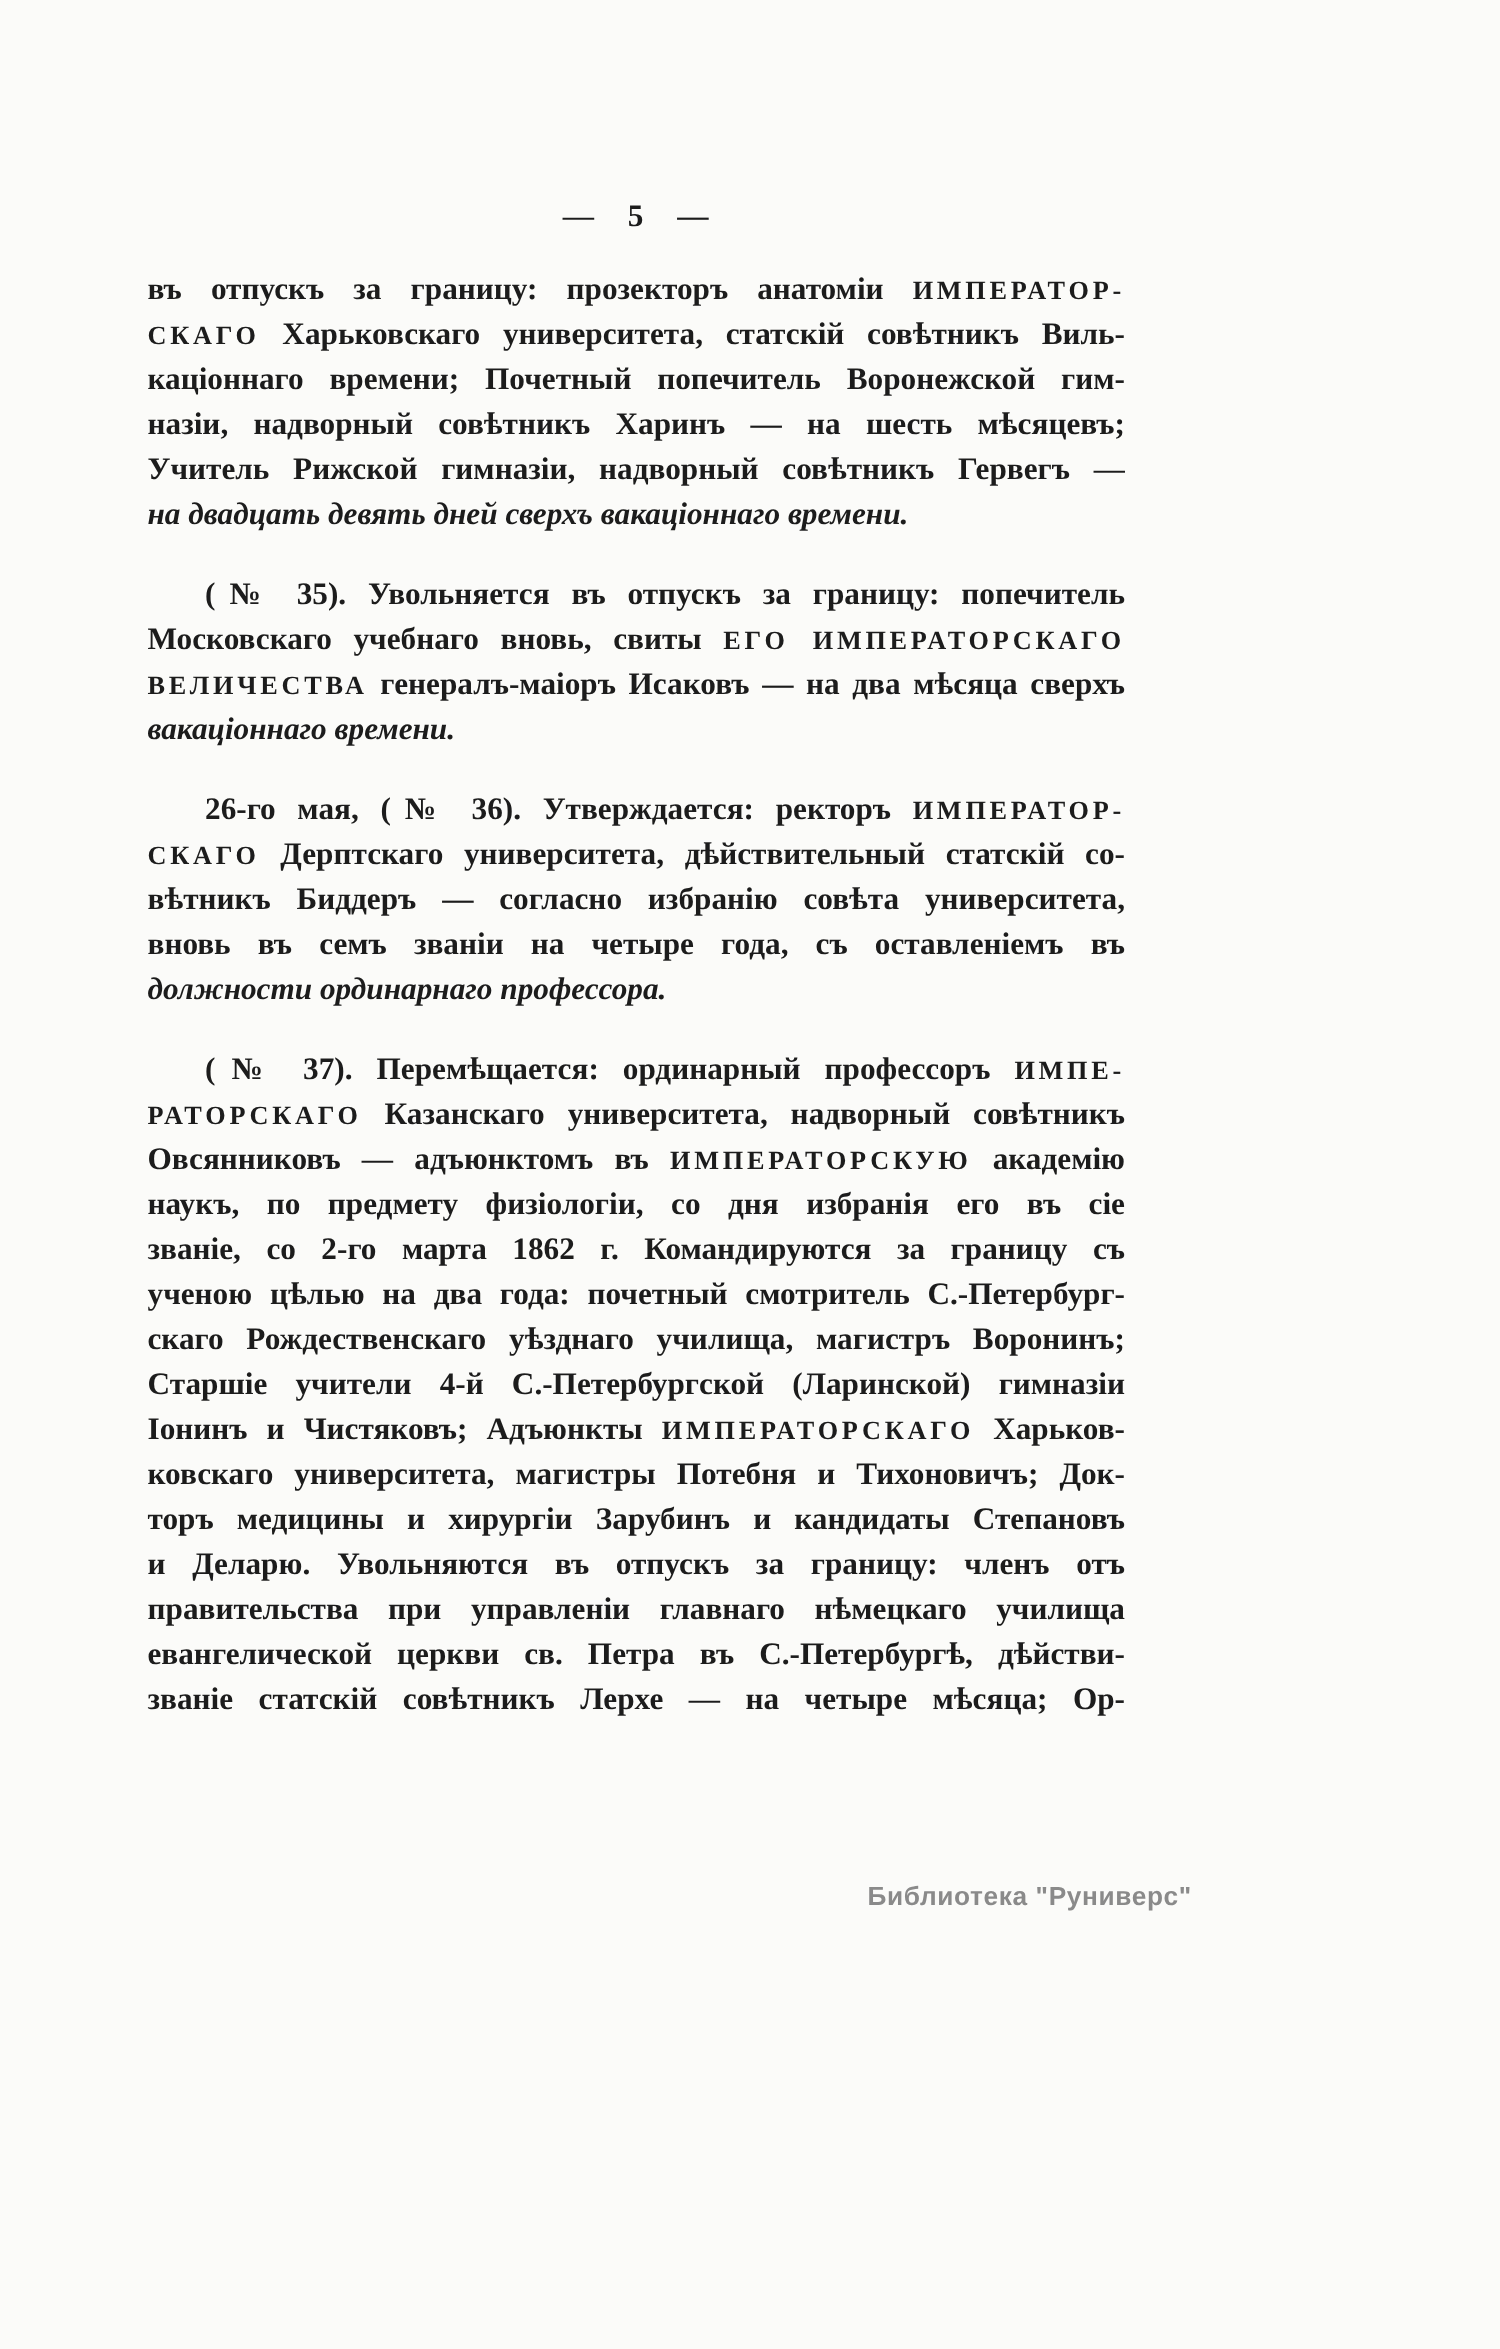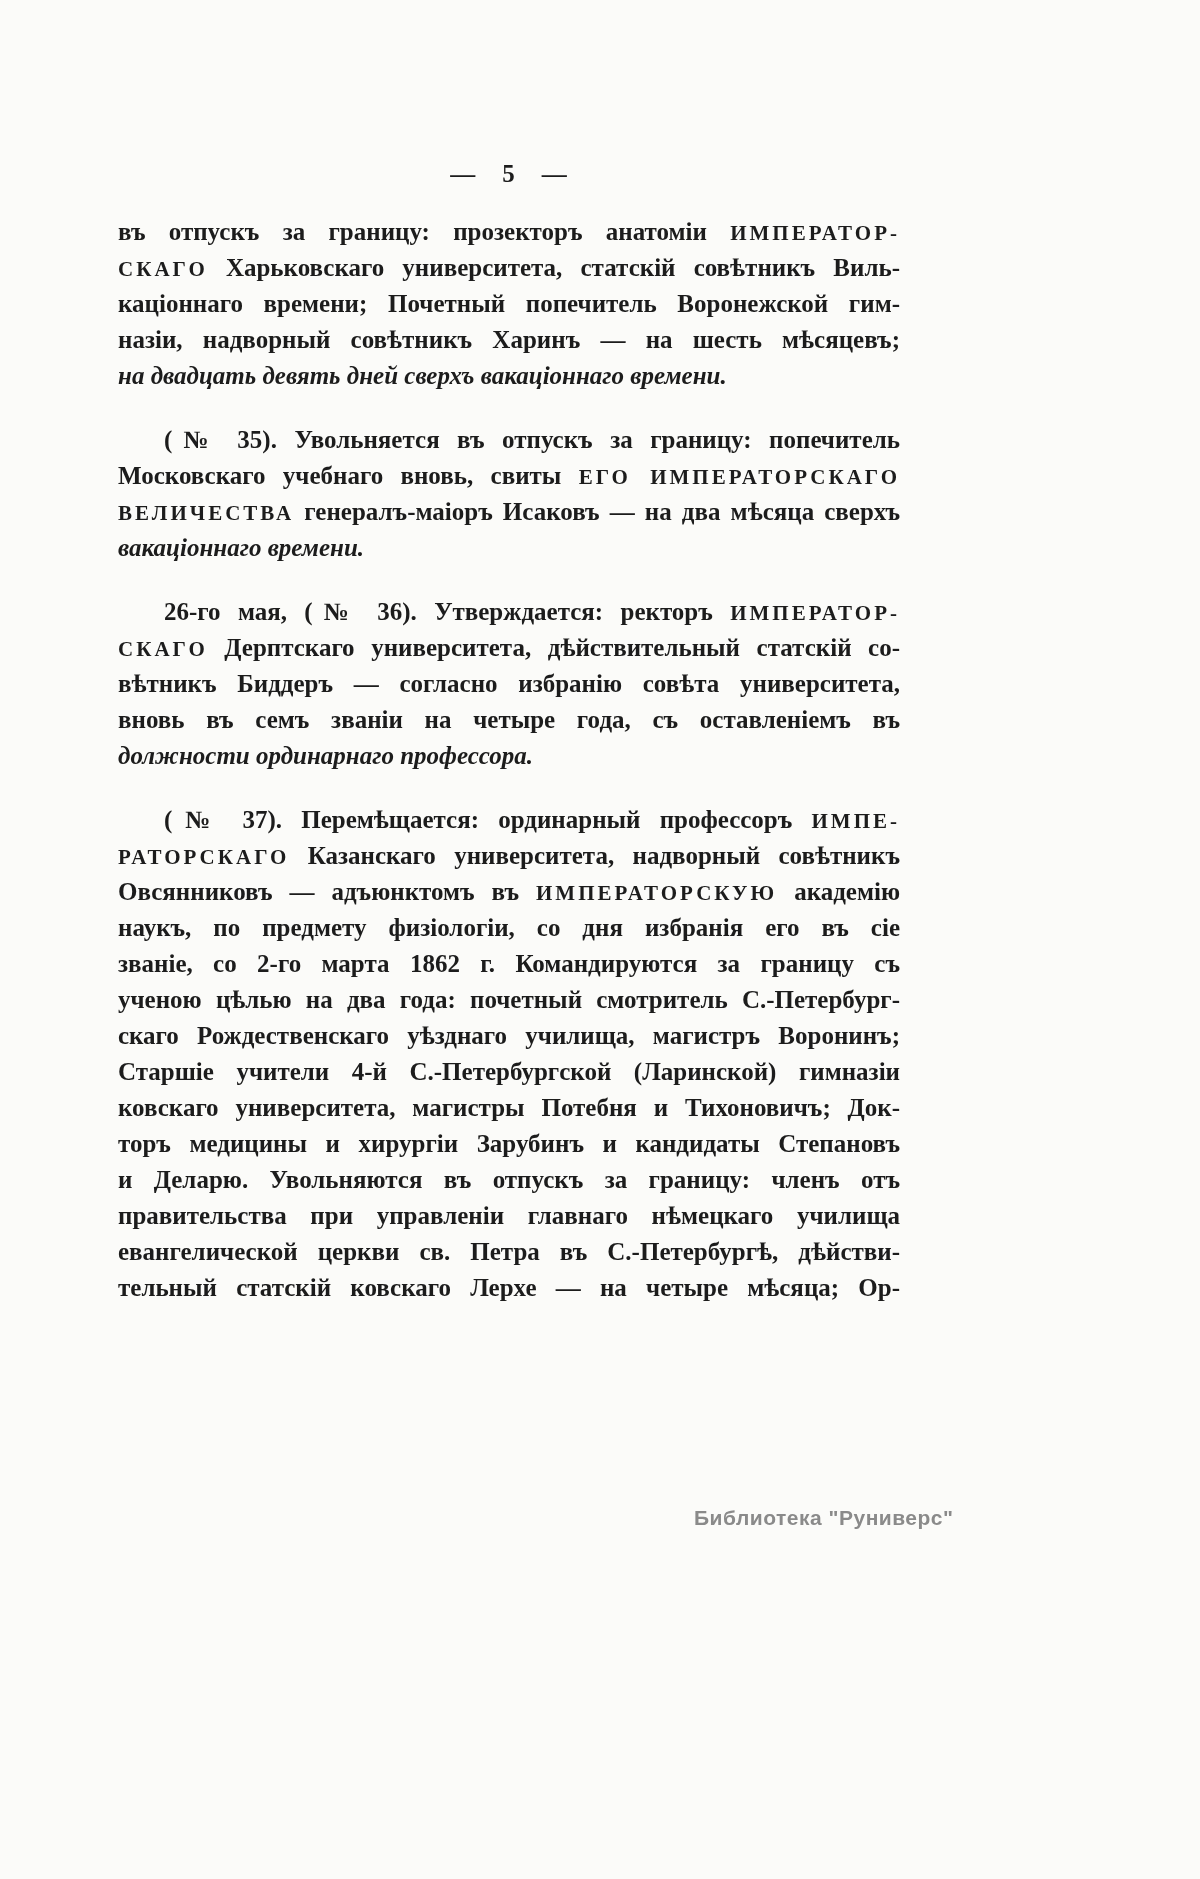--- a/index.html
+++ b/index.html
@@ -69,20 +69,21 @@
   <div class="page-header">
     <span class="dash">—</span><span>5</span><span class="dash">—</span>
   </div>
 
   <div class="text-block">
       <div class="para">
         <div class="line"><span class="i">въ отпускъ за границу: </span><span>прозекторъ анатоміи </span><span class="sp">ИМПЕРАТОР-</span></div>
         <div class="line"><span class="sp">СКАГО</span><span> Харьковскаго университета, статскій совѣтникъ </span><span class="i">Виль-</span></div>
         <div class="line"><span>каціоннаго времени; Почетный попечитель Воронежской гим-</span></div>
         <div class="line"><span>назіи, надворный совѣтникъ </span><span class="i">Харинъ</span><span> — на шесть мѣсяцевъ;</span></div>
+        <div class="line"><span>Учитель Рижской гимназіи, надворный совѣтникъ </span><span class="i">Гервегъ</span><span> —</span></div>
         <div class="line last"><span>на двадцать девять дней сверхъ вакаціоннаго времени.</span></div>
       </div>
       <div class="para">
         <div class="line ind"><span>(№ 35). </span><span class="i">Увольняется въ отпускъ за границу: </span><span>попечитель</span></div>
         <div class="line"><span>Московскаго учебнаго вновь, свиты </span><span class="sp">ЕГО ИМПЕРАТОРСКАГО</span></div>
         <div class="line"><span class="sp">ВЕЛИЧЕСТВА</span><span> генералъ-маіоръ </span><span class="i">Исаковъ</span><span> — на два мѣсяца сверхъ</span></div>
         <div class="line last"><span>вакаціоннаго времени.</span></div>
       </div>
       <div class="para">
         <div class="line ind"><span>26-го мая, (№ 36). </span><span class="i">Утверждается: </span><span>ректоръ </span><span class="sp">ИМПЕРАТОР-</span></div>
@@ -93,24 +94,25 @@
       </div>
       <div class="para">
         <div class="line ind"><span>(№ 37). </span><span class="i">Перемѣщается: </span><span>ординарный профессоръ </span><span class="sp">ИМПЕ-</span></div>
         <div class="line"><span class="sp">РАТОРСКАГО</span><span> Казанскаго университета, надворный совѣтникъ</span></div>
         <div class="line"><span class="i">Овсянниковъ</span><span> — адъюнктомъ въ </span><span class="sp">ИМПЕРАТОРСКУЮ</span><span> академію</span></div>
         <div class="line"><span>наукъ, по предмету физіологіи, со дня избранія его въ сіе</span></div>
         <div class="line"><span>званіе, со 2-го марта 1862 г. </span><span class="i">Командируются за границу съ</span></div>
         <div class="line"><span class="i">ученою цѣлью на два года: </span><span>почетный смотритель С.-Петербург-</span></div>
         <div class="line"><span>скаго Рождественскаго уѣзднаго училища, магистръ </span><span class="i">Воронинъ</span><span>;</span></div>
         <div class="line"><span>Старшіе учители 4-й С.-Петербургской (Ларинской) гимназіи</span></div>
+        <div class="line"><span class="i">Іонинъ</span><span> и </span><span class="i">Чистяковъ</span><span>; Адъюнкты </span><span class="sp">ИМПЕРАТОРСКАГО</span><span> Харьков-</span></div>
         <div class="line"><span>ковскаго университета, магистры </span><span class="i">Потебня</span><span> и </span><span class="i">Тихоновичъ</span><span>; Док-</span></div>
         <div class="line"><span>торъ медицины и хирургіи </span><span class="i">Зарубинъ</span><span> и кандидаты </span><span class="i">Степановъ</span></div>
         <div class="line"><span>и </span><span class="i">Деларю. </span><span class="i">Увольняются въ отпускъ за границу: </span><span>членъ отъ</span></div>
         <div class="line"><span>правительства при управленіи главнаго нѣмецкаго училища</span></div>
         <div class="line"><span>евангелической церкви св. Петра въ С.-Петербургѣ, дѣйстви-</span></div>
-        <div class="line"><span>тельный статскій ковскаго </span><span class="i">Лерхе</span><span> — на четыре мѣсяца; Ор-</span></div>
+        <div class="line"><span>званіе статскій совѣтникъ </span><span class="i">Лерхе</span><span> — на четыре мѣсяца; Ор-</span></div>
       </div>
     </div>
 
   <div class="watermark">Библиотека "Руниверс"</div>
 
 </div>
 
 </body></html>

